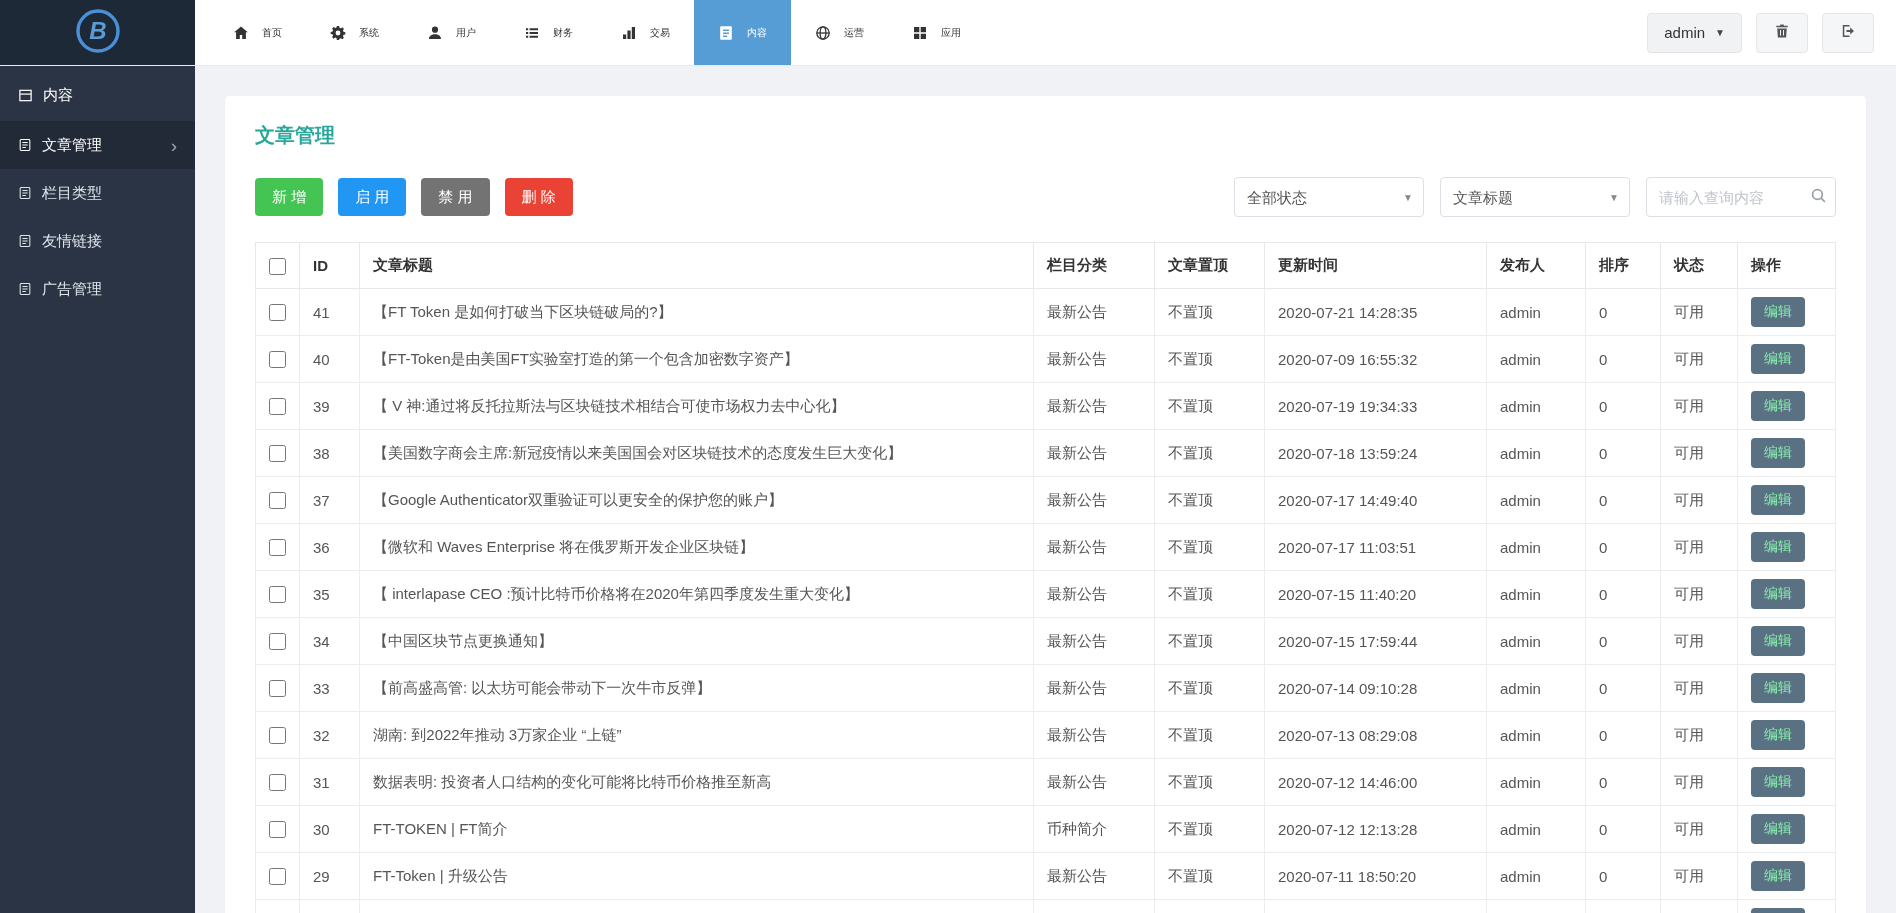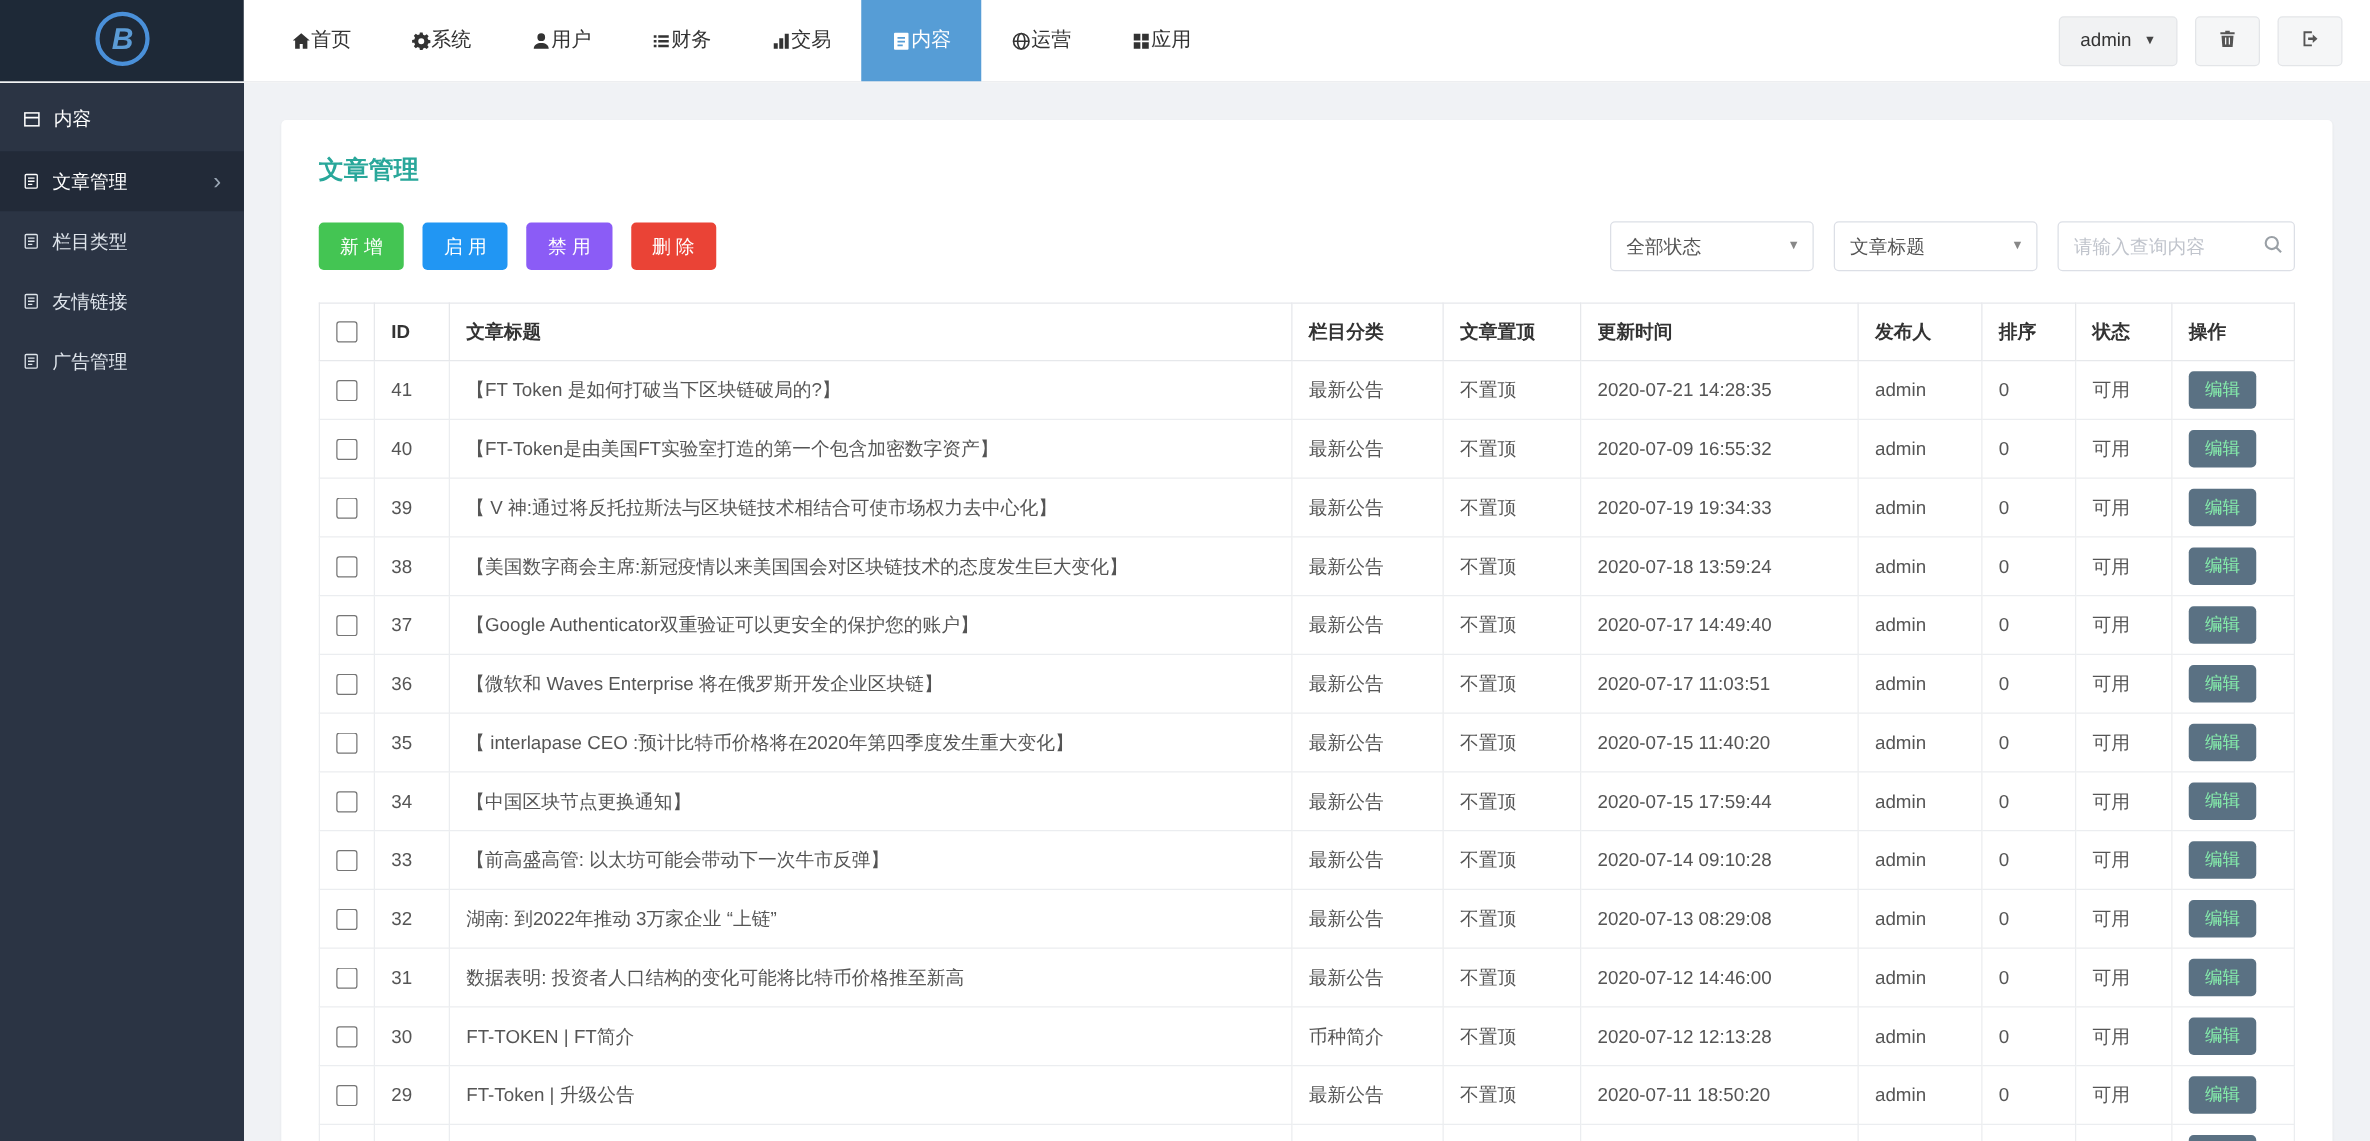--- a/index.html
+++ b/index.html
@@ -3,21 +3,21 @@
 <meta charset="utf-8">
 <style>
   * { margin:0; padding:0; box-sizing:border-box; }
   html,body { width:1896px; height:913px; overflow:hidden; }
   body { font-family:"Liberation Sans","DejaVu Sans",sans-serif; background:#f0f2f5; color:#333; font-size:15px; }
 
   
   .navbar { position:fixed; top:0; left:0; right:0; height:66px; background:#fff; display:flex; align-items:stretch; border-bottom:1px solid #e7e9ec; z-index:20; }
   .logo { width:195px; flex:none; background:#1e2937; display:flex; align-items:center; justify-content:center; }
   .nav-items { display:flex; align-items:stretch; margin-left:14px; }
-  .nav-item { display:flex; align-items:center; gap:0; padding:0 24px; font-size:16px; color:#333; cursor:pointer; }
+  .nav-item { display:flex; align-items:center; gap:13px; padding:0 24px; font-size:10px; color:#333; cursor:pointer; }
   .nav-item.active { background:#569dd6; color:#fff; }
   .nav-ico { display:flex; align-items:center; }
   .nav-right { margin-left:auto; display:flex; align-items:center; gap:14px; padding-right:22px; }
   .admin-box { display:flex; align-items:center; gap:10px; background:#f1f2f3; border:1px solid #e3e5e8; border-radius:4px; height:40px; padding:0 16px; font-size:15px; color:#333; cursor:pointer; }
   .admin-box .caret { font-size:10px; color:#444; }
   .top-btn { width:52px; height:40px; background:#f5f6f7; border:1px solid #e3e5e8; border-radius:4px; display:flex; align-items:center; justify-content:center; color:#555; cursor:pointer; }
 
   
   .sidebar { position:fixed; top:66px; left:0; bottom:0; width:195px; background:#2b3444; z-index:10; }
   .sidebar-header { display:flex; align-items:center; gap:10px; padding:20px 18px 16px 18px; color:#fff; font-size:15px; }
@@ -28,25 +28,25 @@
 
   
   .main { margin-left:195px; padding:96px 30px 30px 30px; }
   .card { background:#fff; border-radius:4px; padding:26px 30px; min-height:880px; box-shadow:0 1px 2px rgba(0,0,0,.05); }
   .page-title { color:#29a79a; font-size:20px; font-weight:bold; margin-bottom:28px; }
 
   .toolbar { display:flex; align-items:center; }
   .btn { border:none; border-radius:4px; color:#fff; font-size:15px; height:38px; padding:0 17px; margin-right:15px; cursor:pointer;text-align:right; }
   .btn-add { background:#44c553; }
   .btn-enable { background:#2196f3; }
-  .btn-disable { background:#8b5cf6; }
+  .btn-disable { background:#737373; }
   .btn-delete { background:#ea4336; }
   .filters { margin-left:auto; display:flex; align-items:center; }
   .sel-wrap { position:relative; margin-left:16px; }
-  .sel-wrap select { appearance:none; -webkit-appearance:none; width:163px; height:40px; border:1px solid #dcdfe6; border-radius:4px; background:#fff; color:#555; font-size:15px; padding:0 30px 0 12px; cursor:pointer; }
+  .sel-wrap select { appearance:none; -webkit-appearance:none; width:190px; height:40px; border:1px solid #dcdfe6; border-radius:4px; background:#fff; color:#555; font-size:15px; padding:0 30px 0 12px; cursor:pointer; }
   .sel-wrap .caret { position:absolute; right:11px; top:50%; transform:translateY(-50%); font-size:10px; color:#888; pointer-events:none; }
   .search-box { position:relative; margin-left:16px; }
   .search-box input { width:190px; height:40px; border:1px solid #dcdfe6; border-radius:4px; padding:0 21px 0 12px; font-size:15px; color:#555; }
   .search-box input::placeholder { color:#c0c4cc; }
   .search-box .s-btn { position:absolute; right:9px; top:50%; transform:translateY(-50%); color:#9aa0a6; background:none; border:none; display:flex; cursor:pointer; }
 
   
   table { width:100%; margin-top:25px; border-collapse:collapse; table-layout:fixed; }
   th,td { border:1px solid #ebedf0; text-align:left; padding:0 13px; color:#555; white-space:nowrap; overflow:hidden; text-overflow:ellipsis; }
   th { height:46px; color:#333; font-weight:bold; font-size:15px; border-color:#e6e8eb; }

